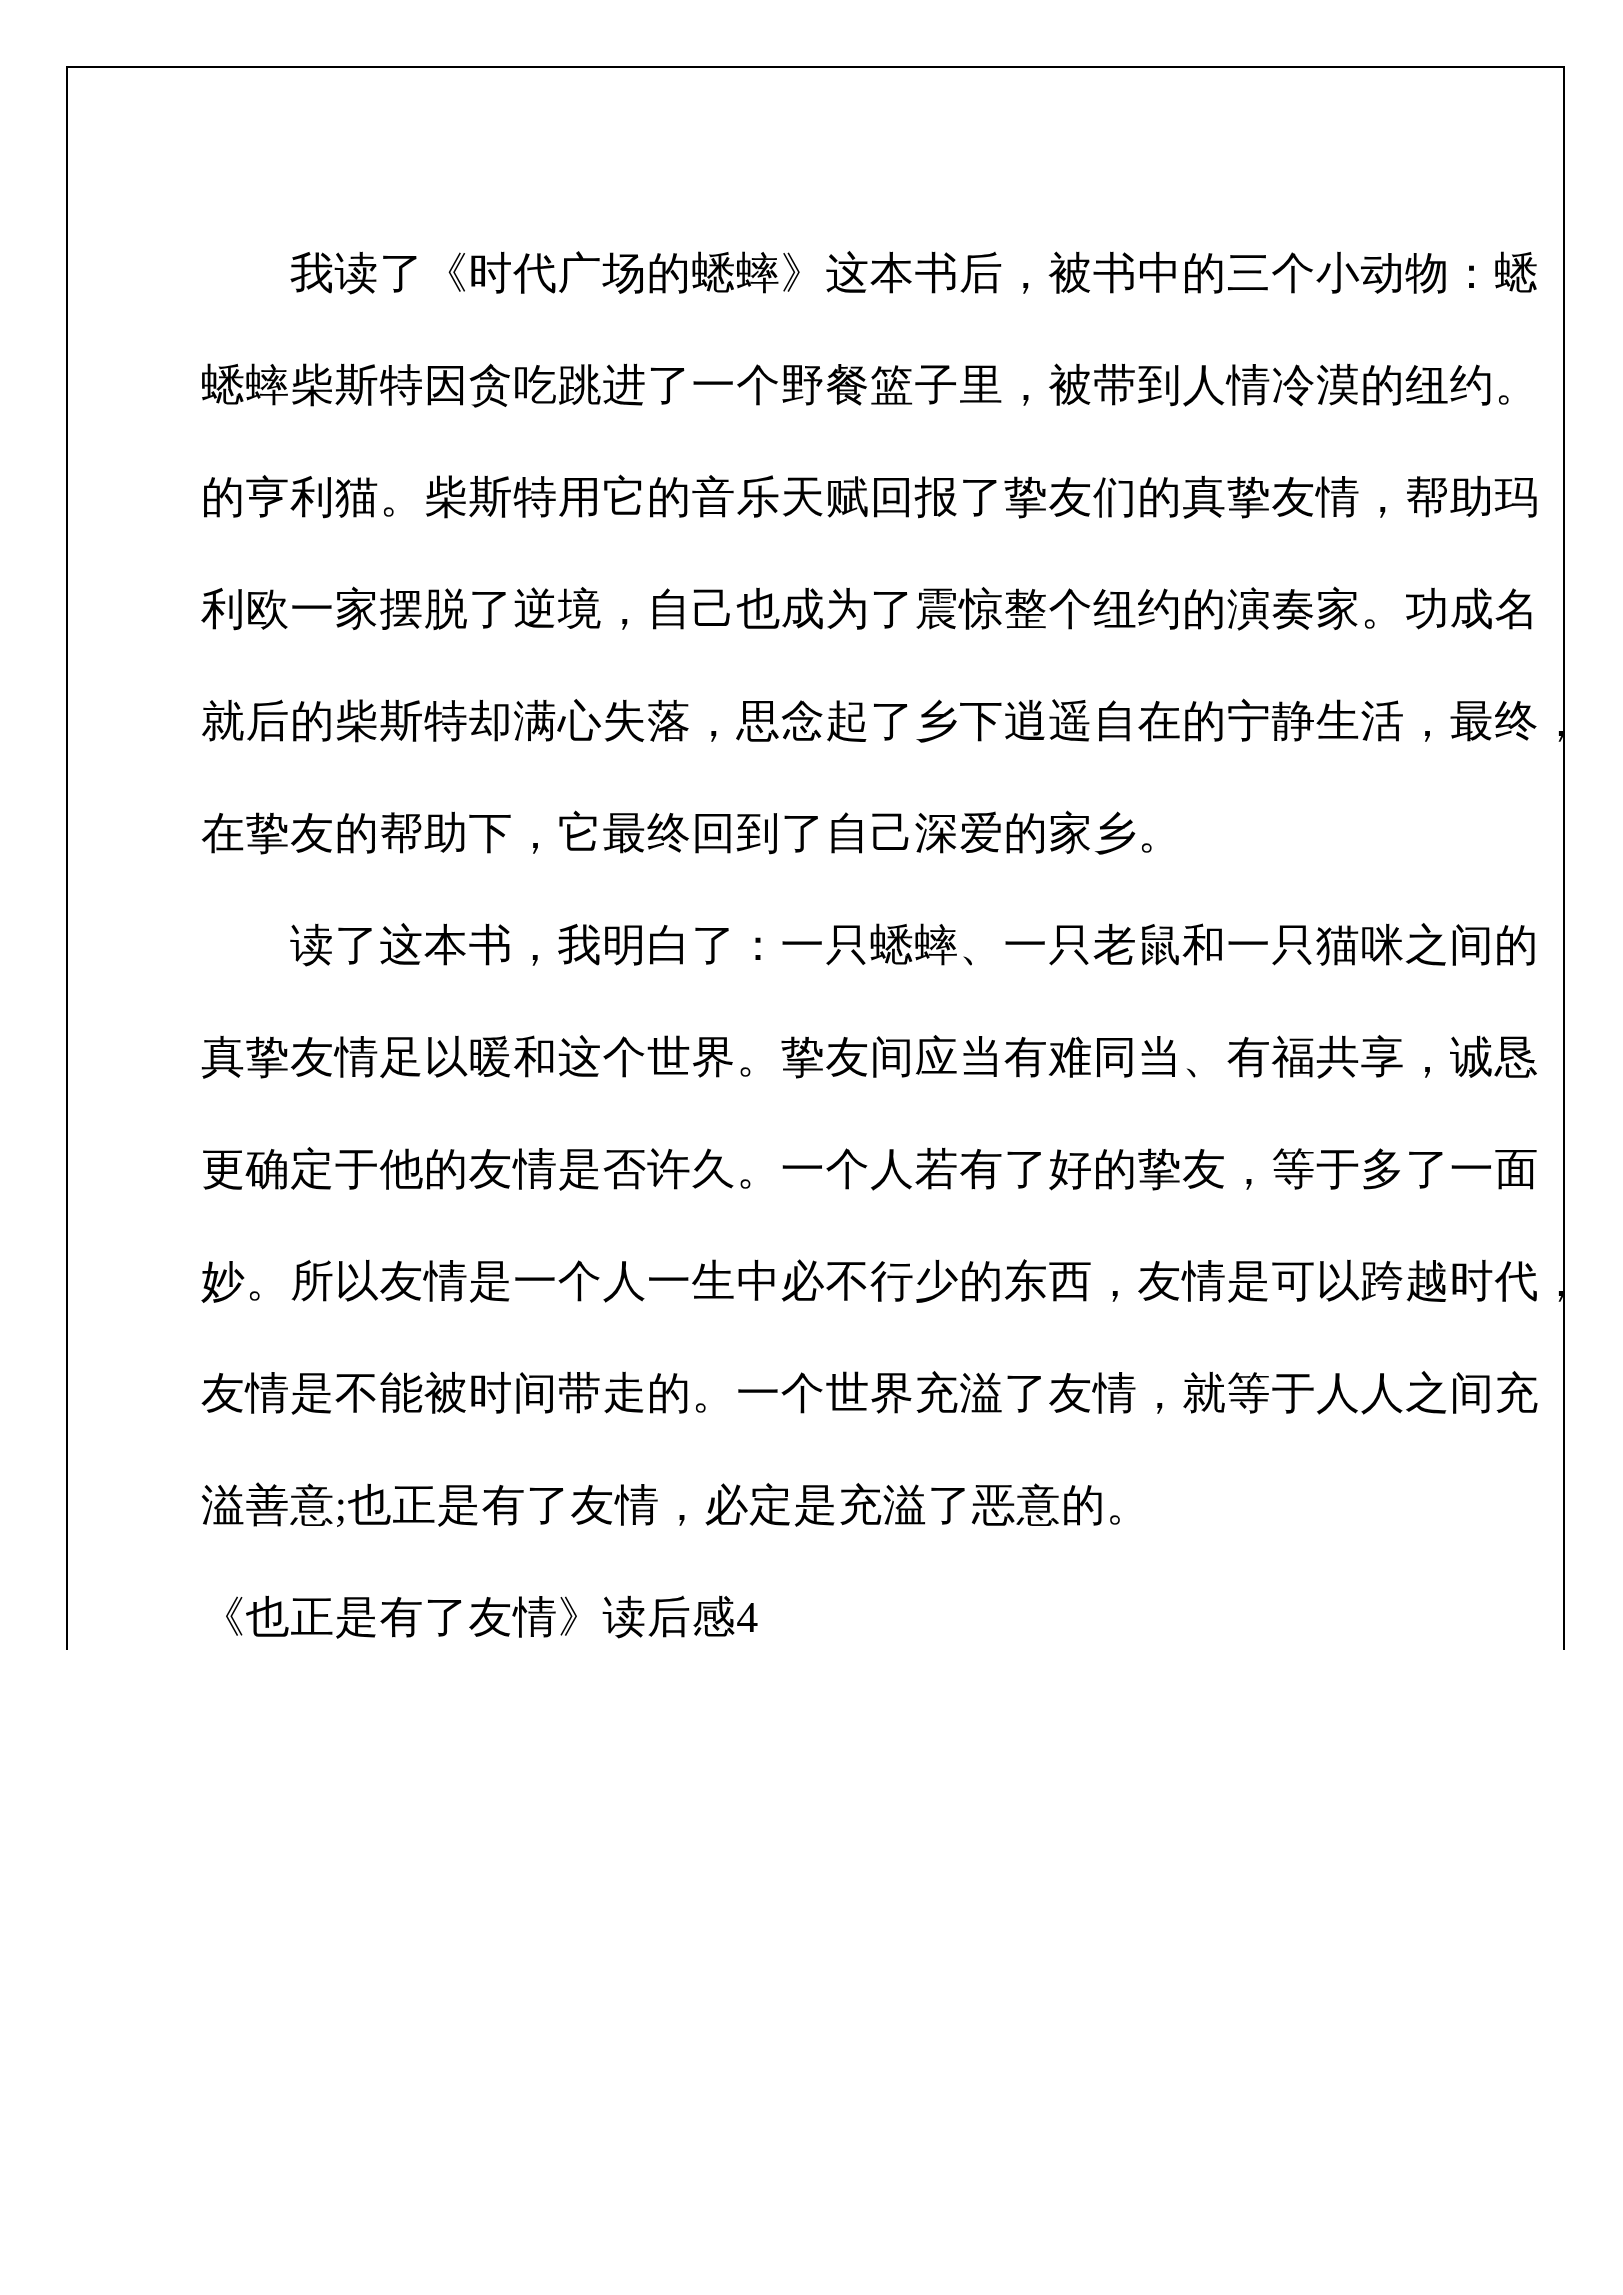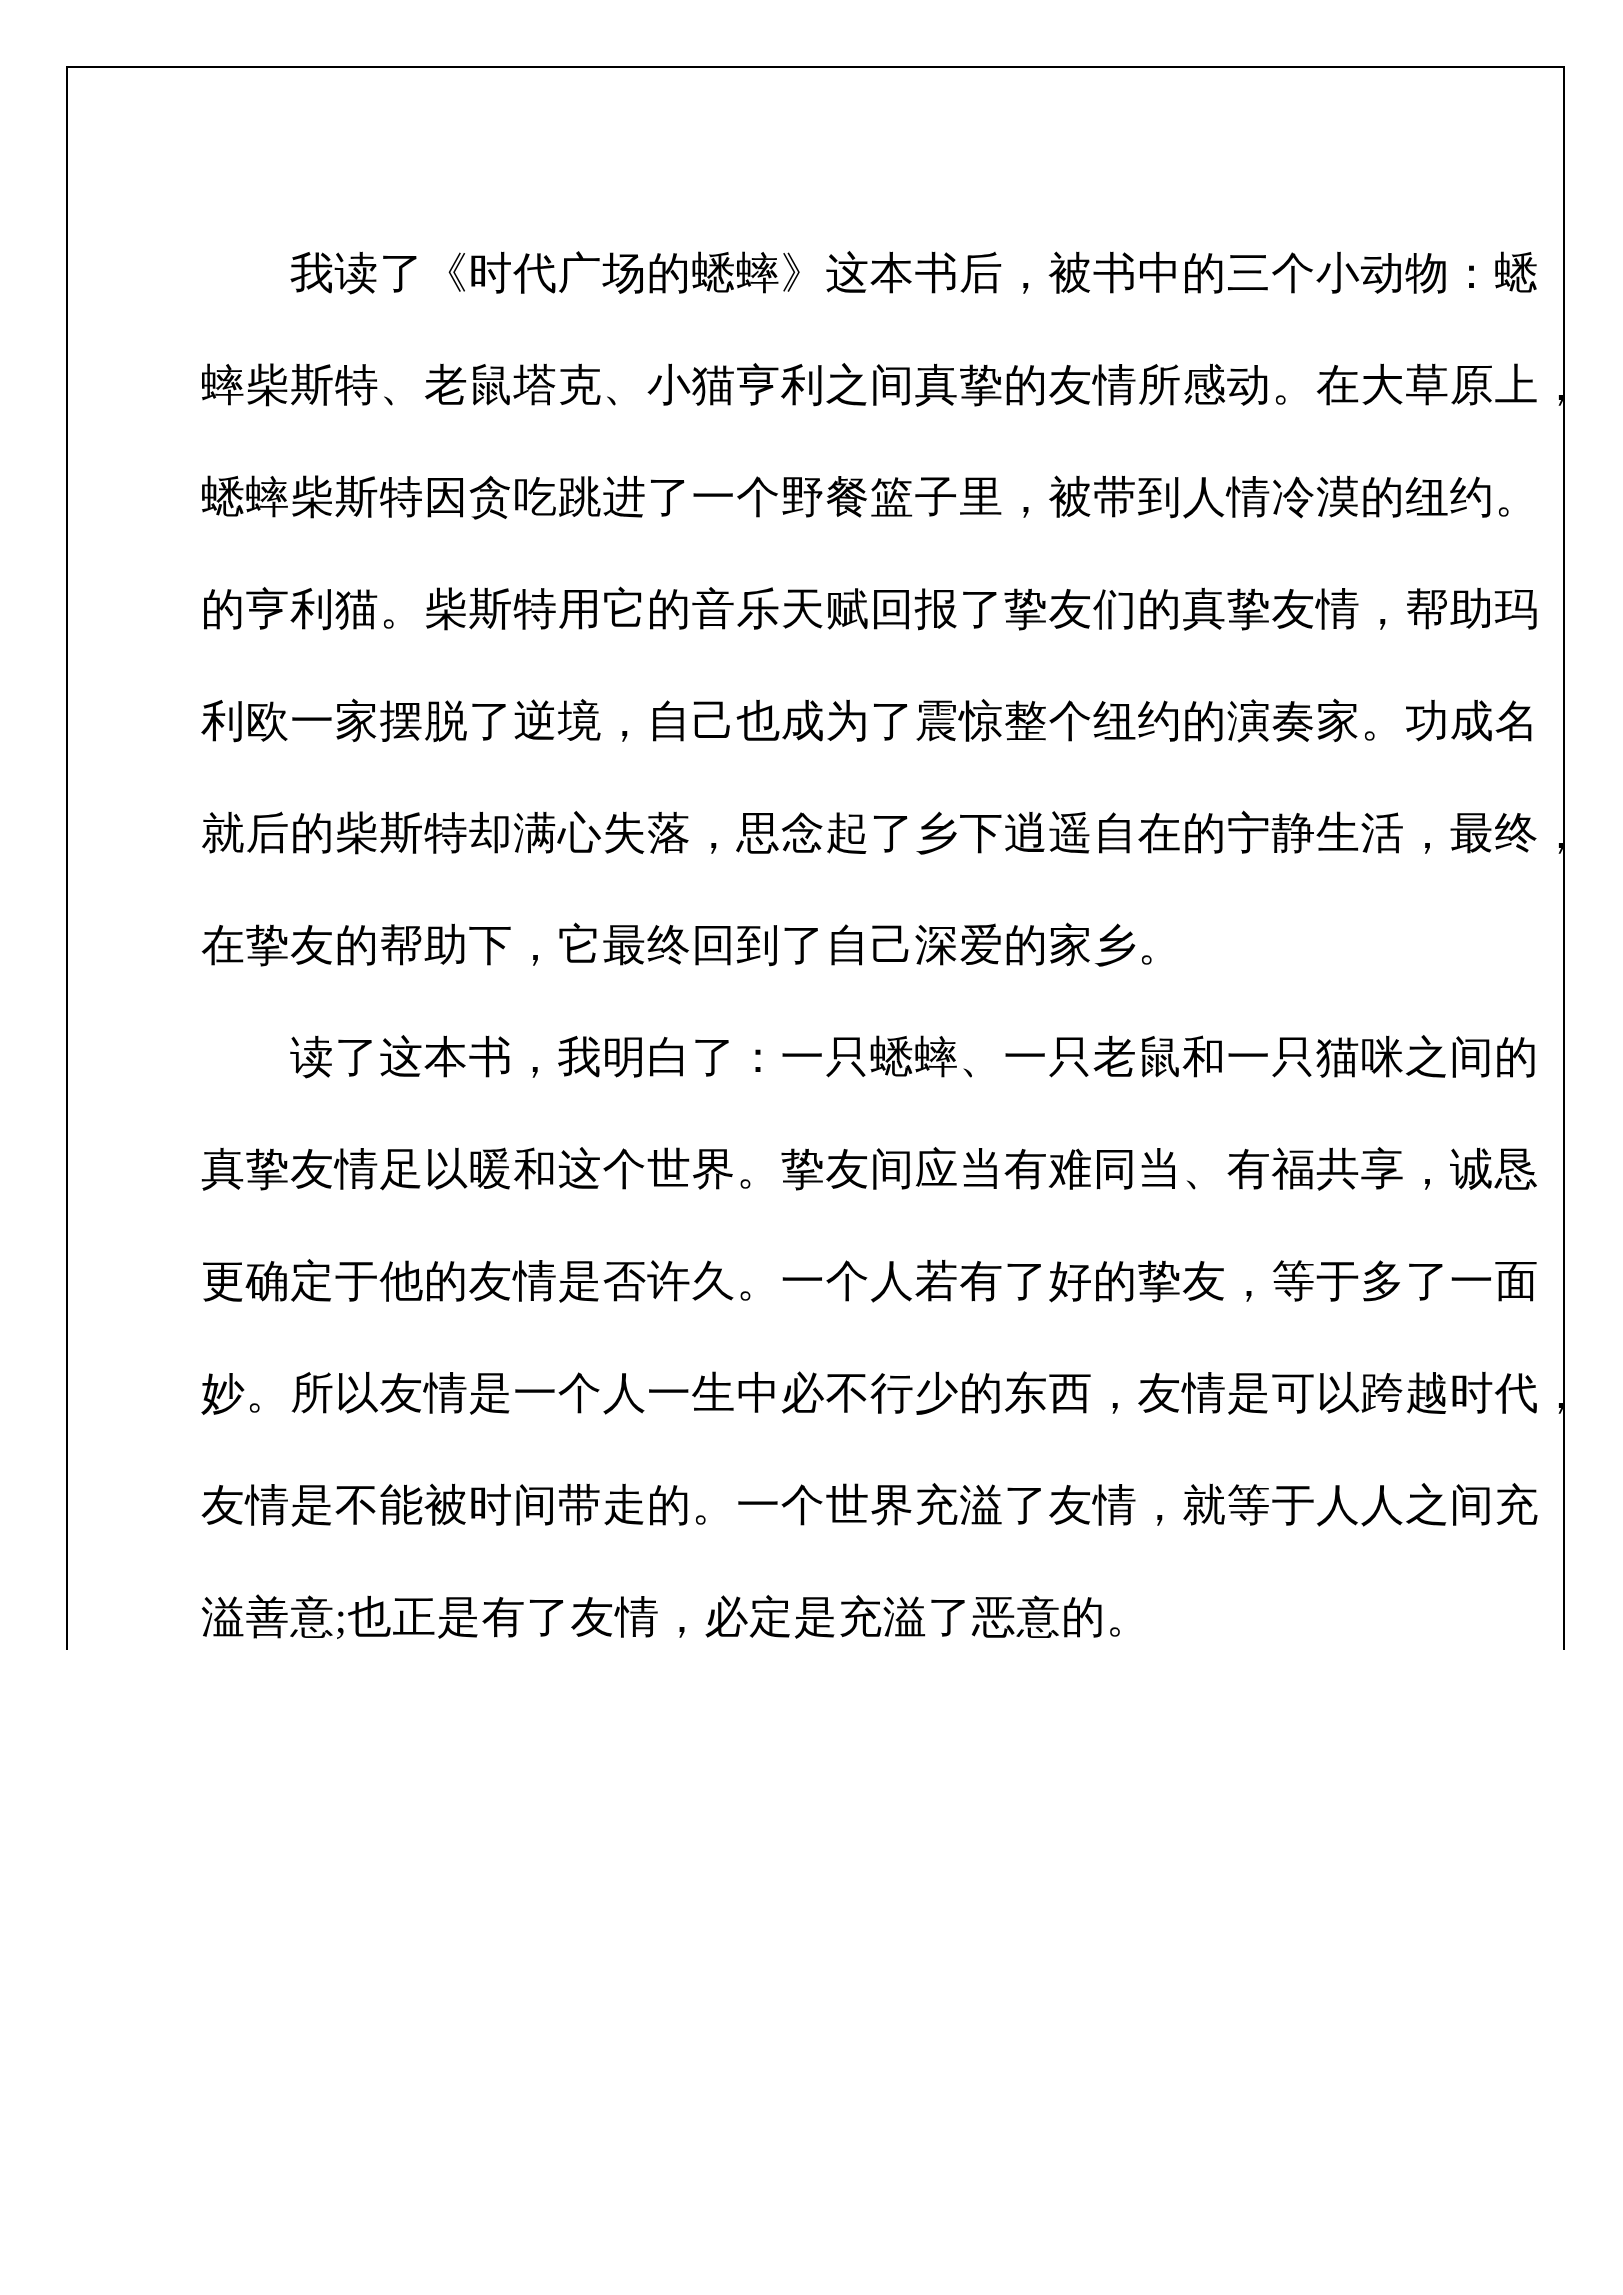--- a/index.html
+++ b/index.html
@@ -59,21 +59,20 @@
   }
 </style>
 </head>
 <body>
 
 <div class="page">
   <div class="frame"></div>
 
   <div class="text-body">
       <div class="line indent">我读了《时代广场的蟋蟀》这本书后，被书中的三个小动物：蟋</div>
-      <div class="line">蟀柴斯特、老鼠塔克、小猫亨利之间真挚的友情所感动。在大草原上，</div>
       <div class="line">蟋蟀柴斯特因贪吃跳进了一个野餐篮子里，被带到人情冷漠的纽约。</div>
       <div class="line">的亨利猫。柴斯特用它的音乐天赋回报了挚友们的真挚友情，帮助玛</div>
       <div class="line">利欧一家摆脱了逆境，自己也成为了震惊整个纽约的演奏家。功成名</div>
       <div class="line">就后的柴斯特却满心失落，思念起了乡下逍遥自在的宁静生活，最终，</div>
       <div class="line">在挚友的帮助下，它最终回到了自己深爱的家乡。</div>
       <div class="line indent">读了这本书，我明白了：一只蟋蟀、一只老鼠和一只猫咪之间的</div>
       <div class="line">真挚友情足以暖和这个世界。挚友间应当有难同当、有福共享，诚恳</div>
       <div class="line">更确定于他的友情是否许久。一个人若有了好的挚友，等于多了一面</div>
       <div class="line">妙。所以友情是一个人一生中必不行少的东西，友情是可以跨越时代，</div>
       <div class="line">友情是不能被时间带走的。一个世界充溢了友情，就等于人人之间充</div>

